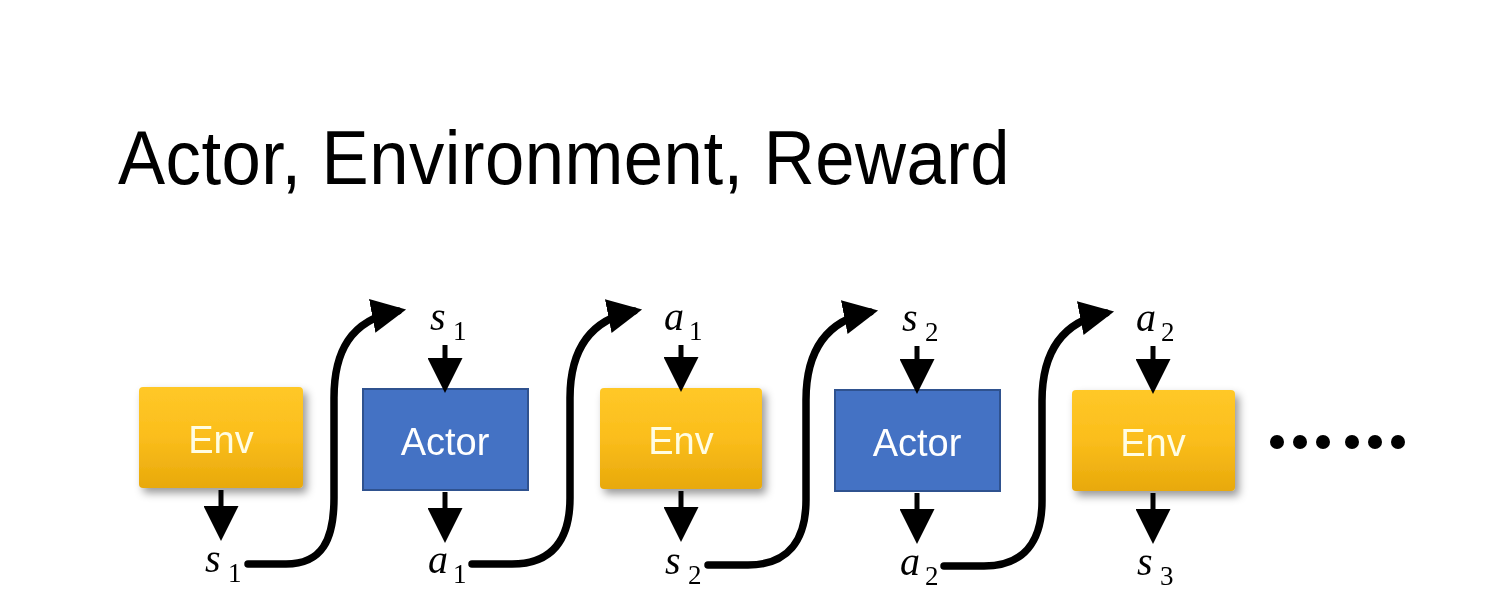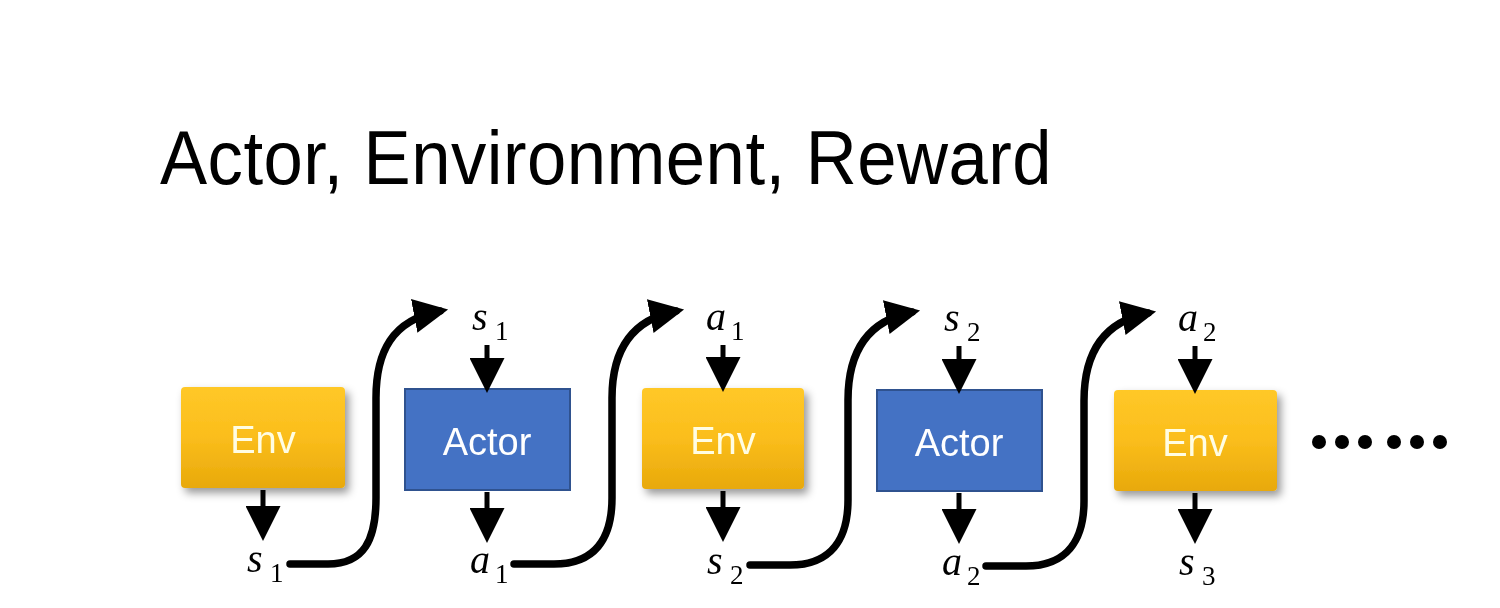--- a/index.html
+++ b/index.html
@@ -13,21 +13,20 @@
     overflow: hidden;
     font-family: "Liberation Sans", sans-serif;
     position: relative;
   }
   #slide {
     position: absolute;
     left: 0; top: 0;
     width: 1200px;
     height: 608px;
     background: #ffffff;
-    margin-left: 42px;
   }
   #slide-title {
     position: absolute;
     left: 118px;
     top: 110px;
     font-family: "Liberation Sans", sans-serif;
     font-size: 76px;
     line-height: 96px;
     font-weight: 400;
     color: #000000;

